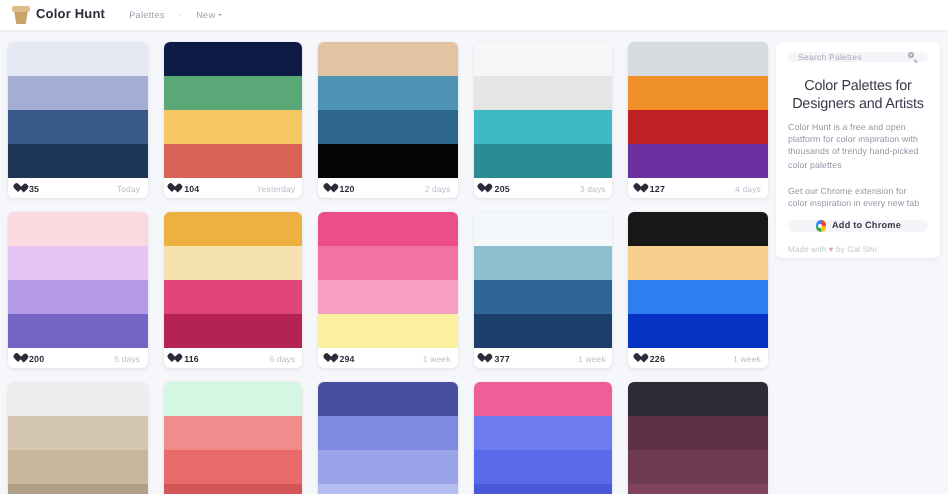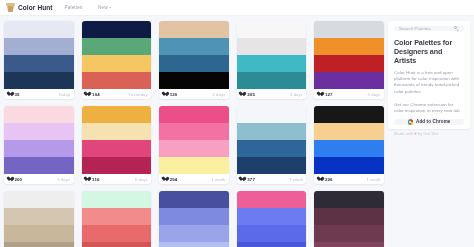--- a/index.html
+++ b/index.html
@@ -137,21 +137,21 @@
     width: 3.4px; height: 3.4px;
     border: .7px solid #a9aeba; border-radius: 50%;
   }
   .search-icon .handle {
     position: absolute; right: 0.1px; bottom: 0.1px;
     width: 1.6px; height: .7px; background: #a9aeba;
     transform: rotate(45deg); border-radius: .4px;
   }
   .side-title {
     font-size: 7.2px; line-height: 9px; color: #3a3a4a;
-    font-weight: bold; margin-bottom: 5px; letter-spacing: -.1px;
+    font-weight: normal; margin-bottom: 5px; letter-spacing: -.1px; text-align: center;
   }
   .side-body {
     font-size: 4.4px; line-height: 6.2px; color: #9298a5;
     letter-spacing: .05px; margin-bottom: 7px;
   }
   .side-promo {
     font-size: 4.4px; line-height: 6.2px; color: #9298a5;
     letter-spacing: .05px; margin-bottom: 5px;
   }
   .chrome-btn {

